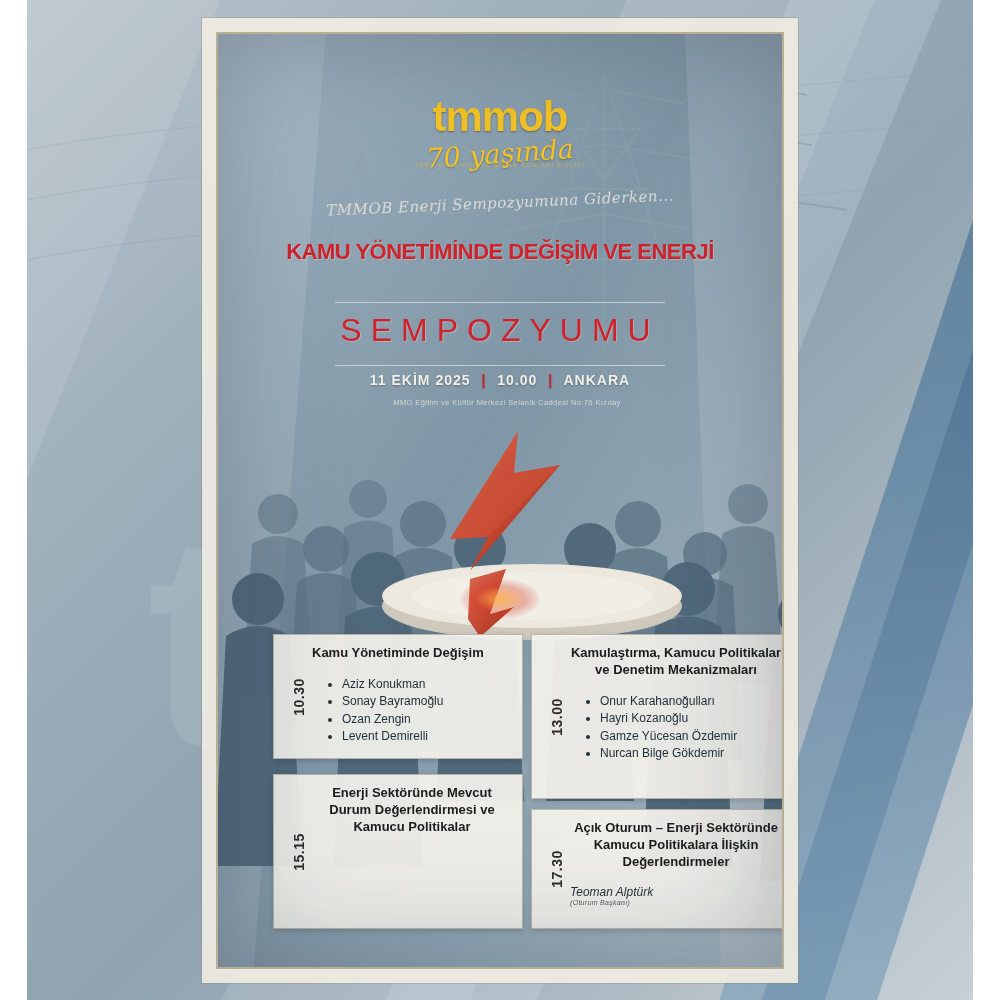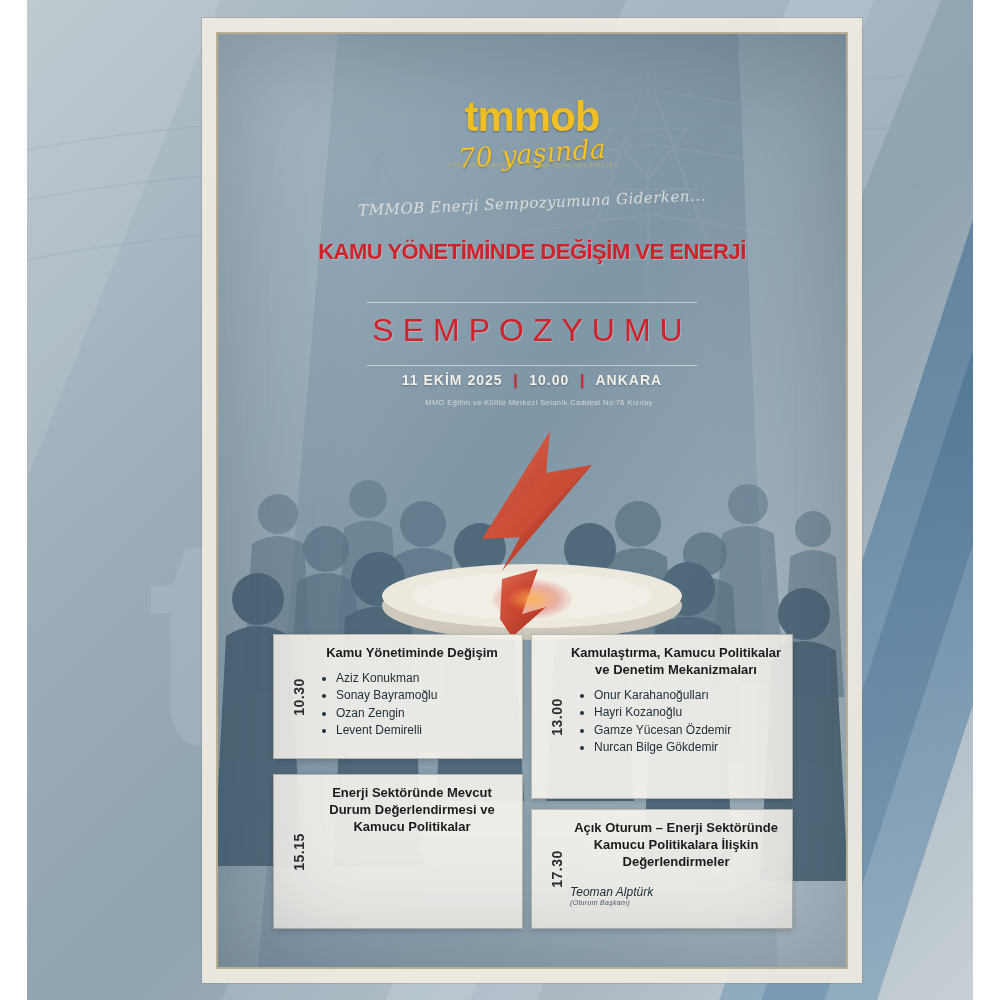--- a/index.html
+++ b/index.html
@@ -79,21 +79,21 @@
     left: 0; top: 0;
     width: 946px; height: 1000px;
     opacity: .55;
   }
 
   
   .frame-outer {
     position: absolute;
     left: 175px;
     top: 18px;
-    width: 660px;
+    width: 596px;
     height: 965px;
     background: rgba(240,236,226,0.92);
     box-shadow: 0 0 0 1px rgba(120,120,110,.25);
   }
   .frame-inner {
     position: absolute;
     left: 14px;
     top: 14px;
     right: 14px;
     bottom: 14px;
@@ -262,24 +262,23 @@
     color: #2d2d2d;
     letter-spacing: .5px;
     white-space: nowrap;
   }
   .card h3 {
     margin: 0 0 8px 0;
     font-size: 13px;
     font-weight: 700;
     color: #1c1c1c;
     line-height: 1.3;
-    text-align: center;
   }
   .card ul {
-    margin: 8px;
+    margin: 14px;
     padding-left: 16px;
     list-style: disc;
   }
   .card li {
     font-size: 12px;
     color: #22323c;
     line-height: 1.45;
   }
   .card.center-title h3 { text-align: center; }
   .card .moderator {

